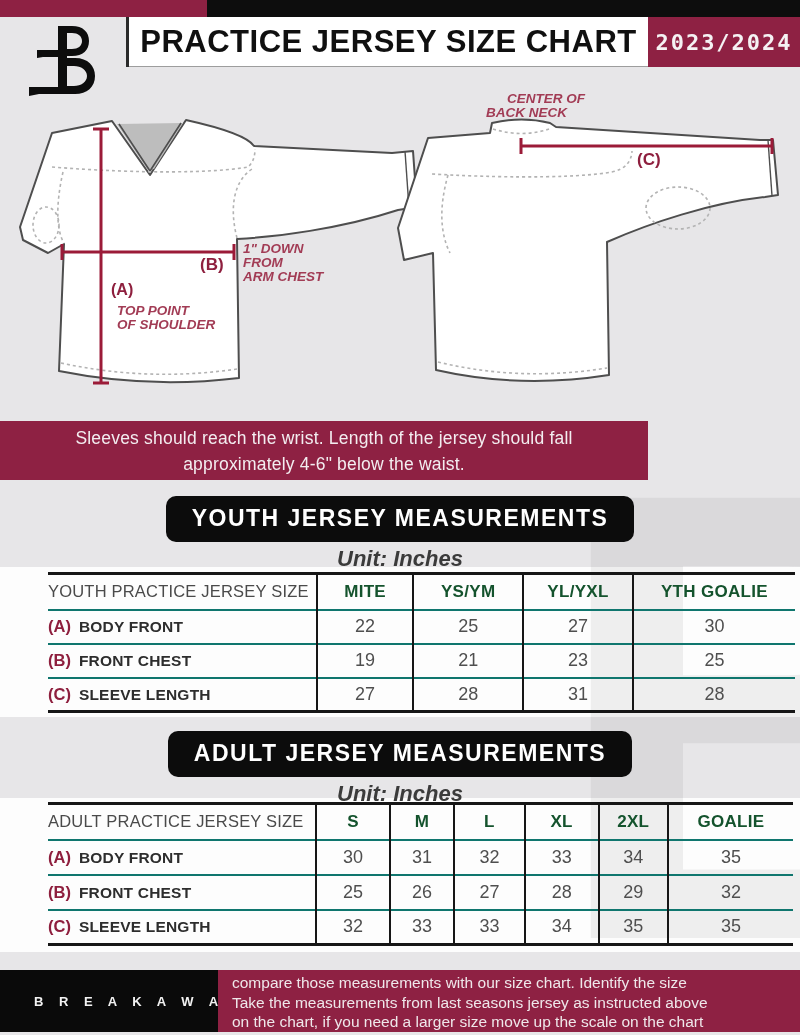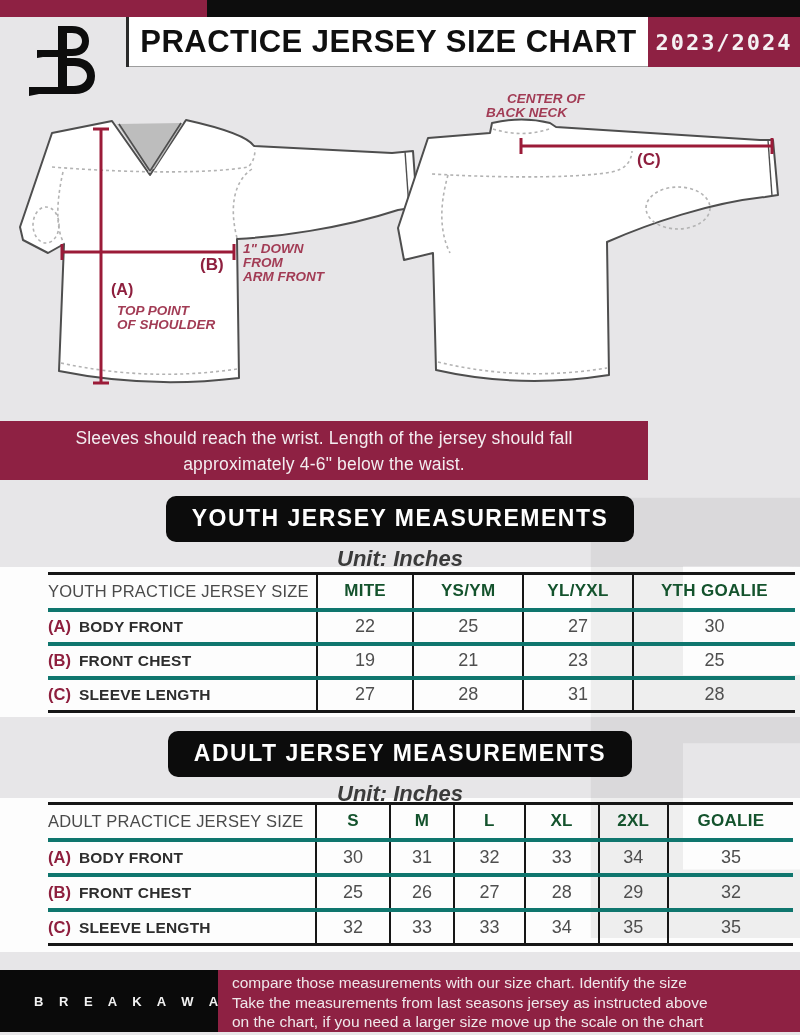--- a/index.html
+++ b/index.html
@@ -61,21 +61,21 @@
     font-style:italic; font-size:22px; font-weight:bold; color:#3b3b3b; }
   .unit-youth { top:546px; }
   .unit-adult { top:781px; }
   table.size-table {
     position:absolute; left:48px; z-index:2;
     border-collapse:collapse; table-layout:fixed; background:transparent;
     border-top:3px solid #161616; border-bottom:3px solid #161616;
   }
   .t-youth { top:572px; width:747px; }
   .t-adult { top:802px; width:745px; }
-  .size-table td, .size-table th { border-top:4px solid #0f766e; padding:0; vertical-align:middle; }
+  .size-table td, .size-table th { border-top:2px solid #0f766e; padding:0; vertical-align:middle; }
   .size-table tr:first-child th { border-top:none; }
   .size-table .v { border-left:2px solid #161616; text-align:center; }
   .size-table th.rowhead { text-align:left; font-weight:normal; }
   .t-youth tr { height:34px; }
   .t-youth tr:first-child { height:36px; }
   .t-adult tr { height:35px; }
   .t-adult tr:first-child { height:36px; }
   .col-label-head { font-size:16.5px; color:#4a4a4a; padding-left:12px; letter-spacing:.2px; white-space:nowrap; }
   .size-head { font-size:17px; font-weight:bold; color:#14532d; letter-spacing:.3px; }
   .row-label { padding-left:24px; white-space:nowrap; }
@@ -178,21 +178,21 @@
         </g>
       </g>
     </svg>
 
     <div class="diag-cap" style="left:486px; top:25px;margin-left:21px;">CENTER OF</div>
     <div class="diag-cap" style="left:486px; top:39px;">BACK NECK</div>
     <div class="diag-label" style="left:637px; top:83px; font-size:17px;">(C)</div>
     <div class="diag-label" style="left:200px; top:188px; font-size:17px;">(B)</div>
     <div class="diag-cap" style="left:243px; top:175px;">1" DOWN</div>
     <div class="diag-cap" style="left:243px; top:189px;">FROM</div>
-    <div class="diag-cap" style="left:243px; top:203px;">ARM FRONT</div>
+    <div class="diag-cap" style="left:243px; top:203px;">ARM CHEST</div>
     <div class="diag-label" style="left:111px; top:214px;">(A)</div>
     <div class="diag-cap" style="left:117px; top:237px;">TOP POINT</div>
     <div class="diag-cap" style="left:117px; top:251px;">OF SHOULDER</div>
   </div>
 
   <div class="banner">
     <div>Sleeves should reach the wrist. Length of the jersey should fall</div>
     <div>approximately 4-6" below the waist.</div>
   </div>
 

